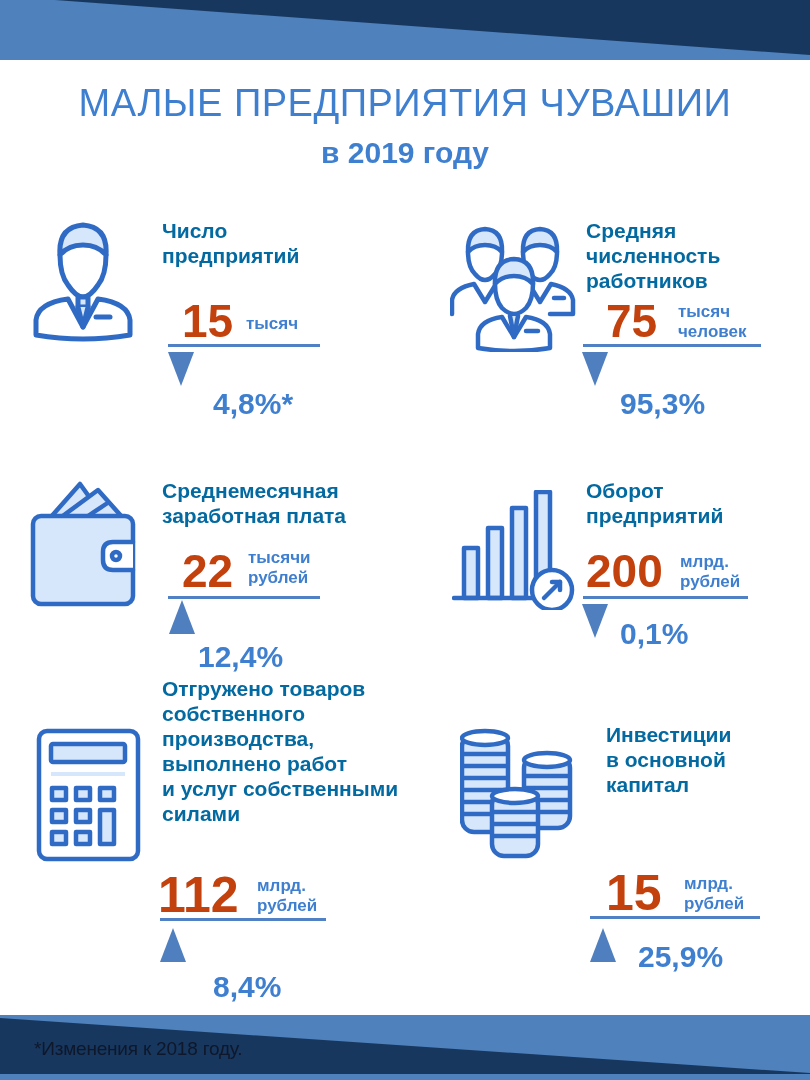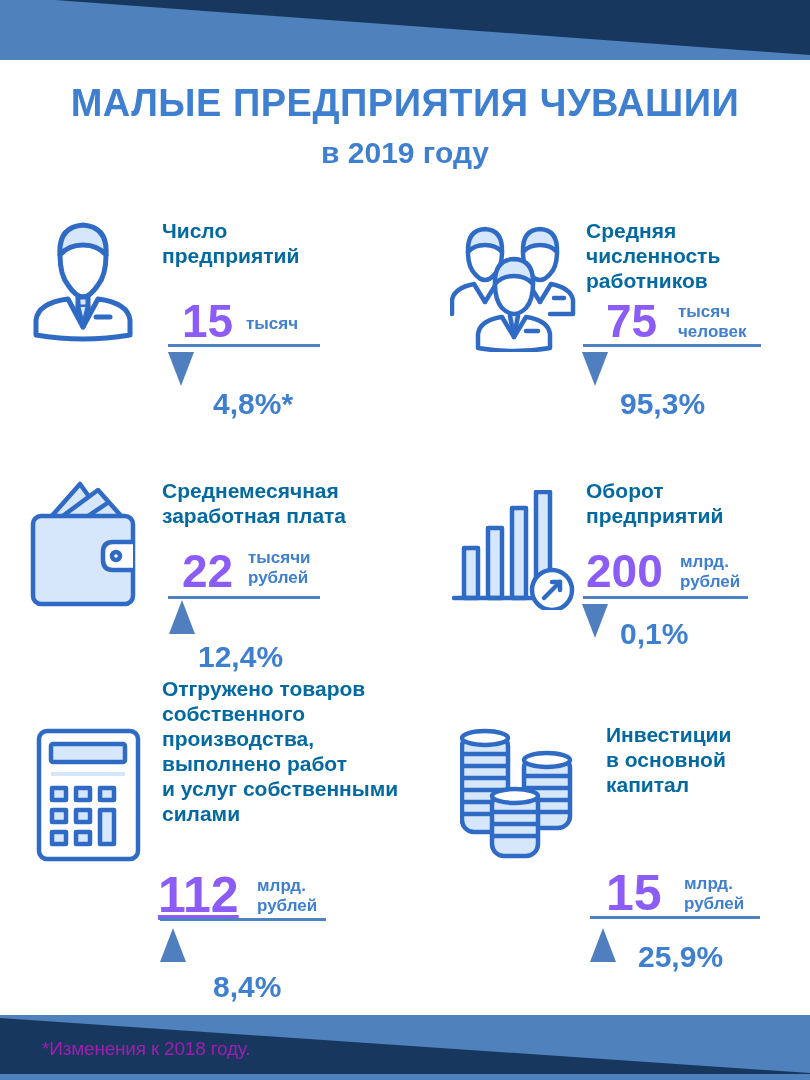--- a/index.html
+++ b/index.html
@@ -5,38 +5,38 @@
   html, body { margin: 0; padding: 0; }
   body {
     width: 810px; height: 1080px; position: relative; overflow: hidden;
     background: #ffffff;
     font-family: "Liberation Sans", sans-serif;
   }
   .header-band { position: absolute; left: 0; top: 0; width: 810px; height: 60px; }
   .footer-band { position: absolute; left: 0; top: 1015px; width: 810px; height: 65px; }
   .footnote {
     position: absolute; left: 34px; top: 1038px;
-    color: #a21caf; font-size: 19px; letter-spacing: -0.2px; margin-left: 8px;
+    color: #0f172a; font-size: 19px; letter-spacing: -0.2px;
   }
   .title {
     position: absolute; left: 0; width: 810px; top: 82px;
-    text-align: center; color: #3f7fcf; font-weight: bold; font-size: 38px;
+    text-align: center; color: #3f7fcf; font-weight: normal; font-size: 38px;
     letter-spacing: 0.5px;
   }
   .subtitle {
     position: absolute; left: 0; width: 810px; top: 136px;
     text-align: center; color: #3f7fcf; font-weight: bold; font-size: 30px;
   }
   .card-icon { position: absolute; }
   .card-label {
     position: absolute; color: #0369a1; font-weight: bold; font-size: 21px;
     line-height: 25px; white-space: pre-line;
   }
   .value {
-    position: absolute; color: #8b5cf6; font-weight: bold; font-size: 46px; line-height: 46px;
+    position: absolute; color: #c2410c; font-weight: bold; font-size: 46px; line-height: 46px;
   }
   .unit {
     position: absolute; color: #3f7fcf; font-weight: bold; font-size: 17px; line-height: 20px;
     white-space: pre-line;
   }
   .rule { position: absolute; height: 3px; background: #4f81c4; }
   .tri-down {
     position: absolute; width: 0; height: 0;
     border-left: 13px solid transparent; border-right: 13px solid transparent;
     border-top: 34px solid #4f7fbf;
@@ -171,21 +171,21 @@
       <rect x="16" y="104" width="14" height="12" fill="#d6e6fb"></rect>
       <rect x="40" y="104" width="14" height="12" fill="#d6e6fb"></rect>
     </g>
   </svg>
   <div class="card-label" style="left:162px;top:676px">Отгружено товаров
 собственного
 производства,
 выполнено работ
 и услуг собственными
 силами</div>
-  <div class="value" style="left:158px;top:872px;font-size:50px;text-decoration:underline;">112</div>
+  <div class="value" style="left:158px;top:872px;font-size:50px;">112</div>
   <div class="unit" style="left:257px;top:876px">млрд.
 рублей</div>
   <div class="rule" style="left:160px;top:918px;width:166px"></div>
   <div class="tri-up" style="left:160px;top:928px"></div>
   <div class="change" style="left:213px;top:938px">8,4%</div>
 </div>
 
 <div>
   <svg class="card-icon" style="left:460px;top:728px" width="115" height="132" viewBox="0 0 115 132">
     <g fill="none" stroke="#2f6bc4" stroke-width="4.5" stroke-linejoin="round">

